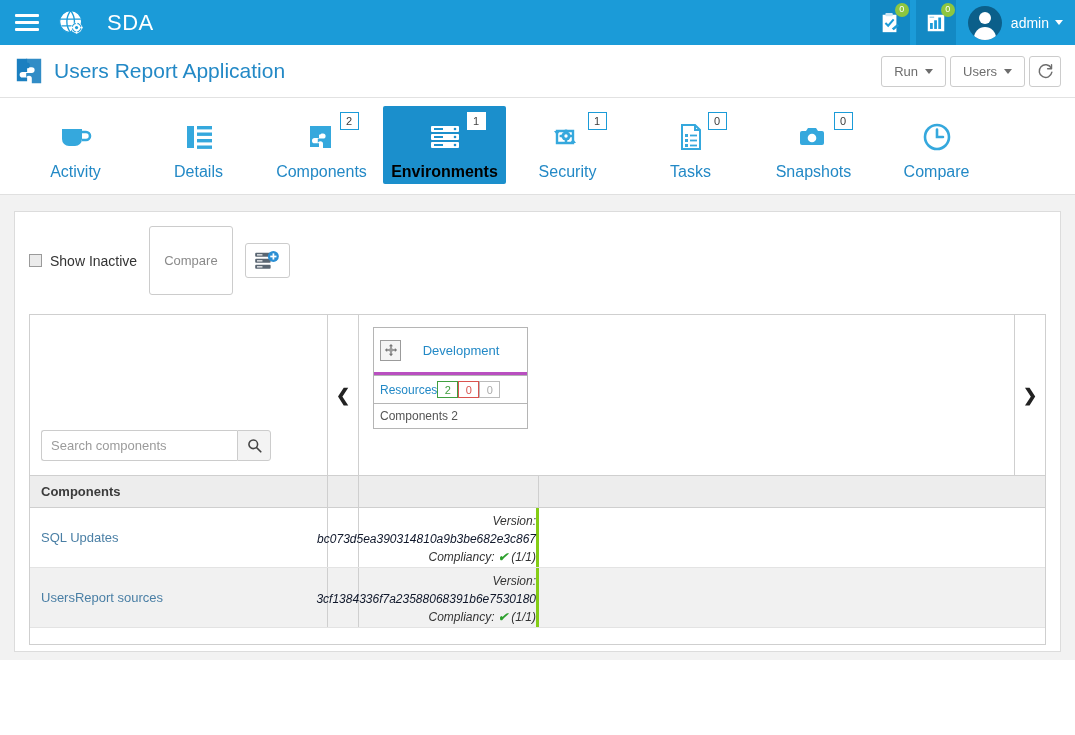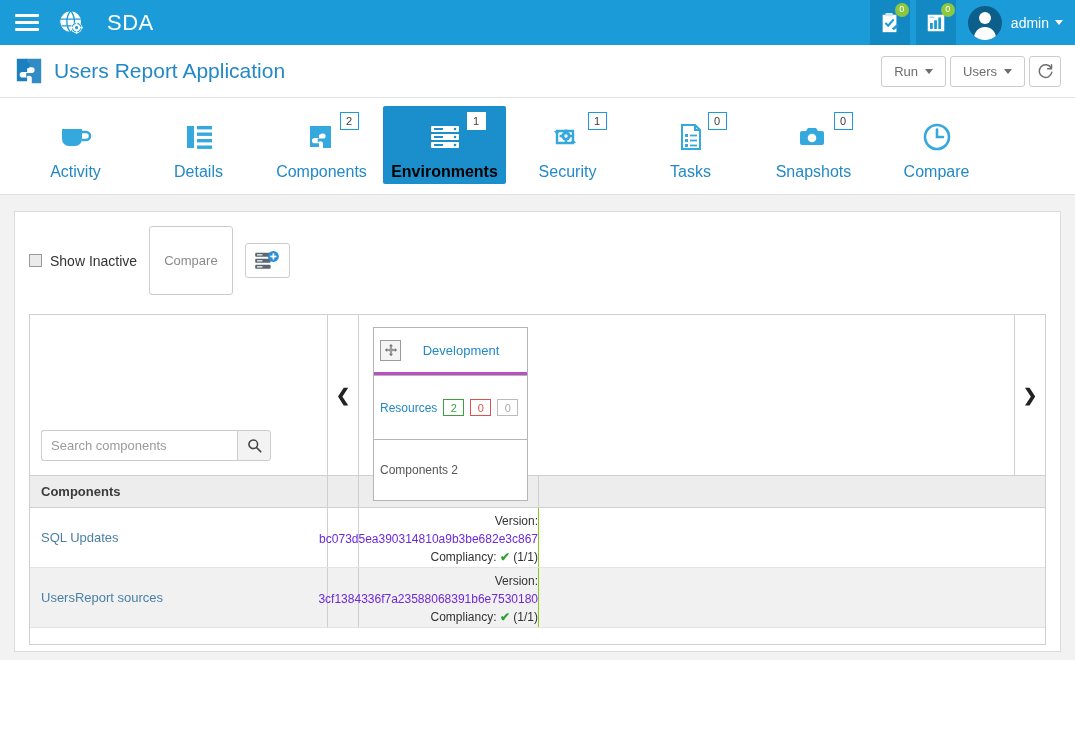--- a/index.html
+++ b/index.html
@@ -102,22 +102,22 @@
     justify-content:center; cursor:pointer; font-size:17px; color:#222; font-weight:bold; }
   .cell-arrow.right { border-right:none; border-left:1px solid #cfcfcf; }
   .cell-envs { flex:1; position:relative; }
   .env-card { position:absolute; left:14px; top:12px; width:155px; border:1px solid #b5b5b5;
     background:#fff; }
   .env-head { height:44px; display:flex; align-items:center; padding:4px 6px; position:relative; }
   .drag-handle { width:21px; height:21px; border:1px solid #9b9b9b; background:#f4f4f4;
     display:flex; align-items:center; justify-content:center; cursor:move; }
   .env-name { flex:1; text-align:center; color:#2389c6; font-size:13px; }
   .env-bar { height:3px; background:#b94fc0; }
-  .env-row { border-top:1px solid #b5b5b5; padding:23px 6px; font-size:12px; color:#2389c6;
-    display:flex; align-items:center; gap:6px; }
+  .env-row { border-top:1px solid #b5b5b5; padding:5px 6px; font-size:12px; color:#2389c6;
+    display:flex; align-items:center; }
   .env-row:first-of-type { border-top:none; }
   .cnt { min-width:21px; height:17px; border:1px solid #3f9e3f; color:#3f9e3f; font-size:11px;
     display:inline-flex; align-items:center; justify-content:center; background:#fff; }
   .cnt.red { border-color:#d9534f; color:#d9534f; }
   .cnt.grey { border-color:#bbbbbb; color:#aaaaaa; }
   .env-row.comp { color:#555; font-size:12px; }
 
   .grid-head { display:flex; background:#ededed; border-top:1px solid #cfcfcf;
     border-bottom:1px solid #cfcfcf; height:33px; }
   .grid-head .th-comp { width:298px; border-right:1px solid #cfcfcf; display:flex; align-items:center;
@@ -125,25 +125,25 @@
   .grid-head .th-sp1 { width:31px; border-right:1px solid #cfcfcf; }
   .grid-head .th-env { width:180px; border-right:1px solid #cfcfcf; }
   .grid-head .th-rest { flex:1; }
 
   .grid-row { display:flex; height:60px; border-bottom:1px solid #e3e3e3; }
   .grid-row.alt { background:#f1f1f1; }
   .grid-row .td-name { width:298px; border-right:1px solid #cfcfcf; display:flex; align-items:center;
     padding-left:11px; }
   .grid-row .td-name a { color:#4a7fa5; font-size:13px; text-decoration:none; cursor:pointer; }
   .grid-row .td-sp { width:31px; border-right:1px solid #cfcfcf; }
-  .grid-row .td-env { width:180px; border-right:1px solid #84cc16; position:relative; }
+  .grid-row .td-env { width:180px; border-right:3px solid #84cc16; position:relative;font-style:italic; }
   .grid-row .td-rest { flex:1; }
   .verblock { position:absolute; right:0; top:4px; width:242px; text-align:right; font-size:12px;
     color:#333; line-height:18px; white-space:nowrap; }
-  .verblock .hash { color:#6d28d9; }
+  .verblock .hash { color:#0f172a; }
   .verblock .ok { color:#2ea02e; font-weight:bold; }
 </style>
 </head>
 <body>
 
 <div class="topbar">
   <div class="hamburger">
     <span></span>
       <span></span>
       <span></span>

